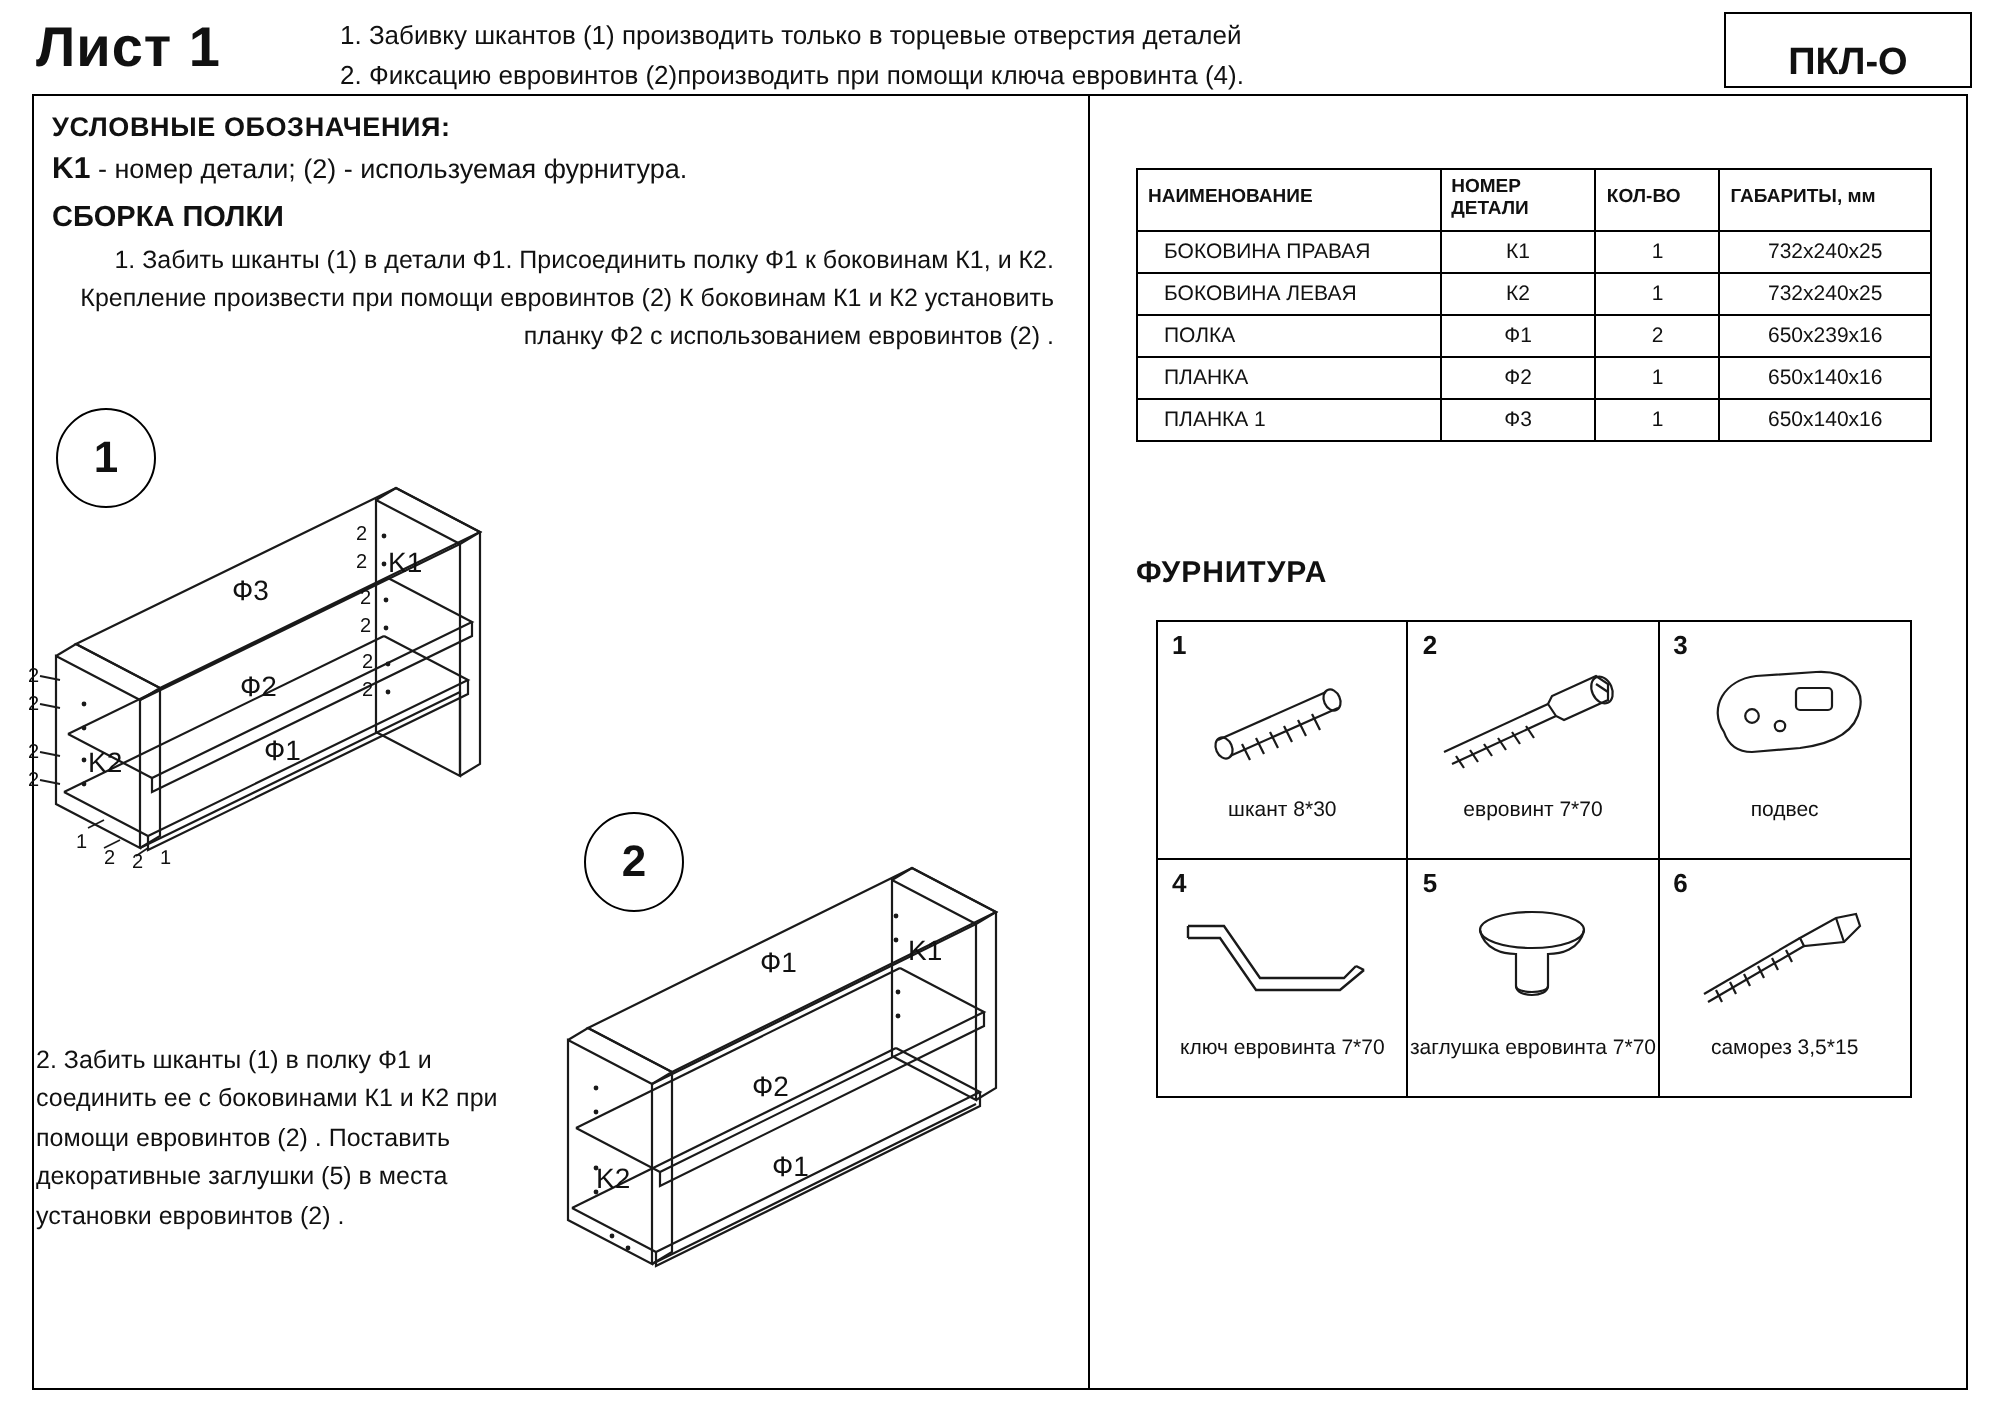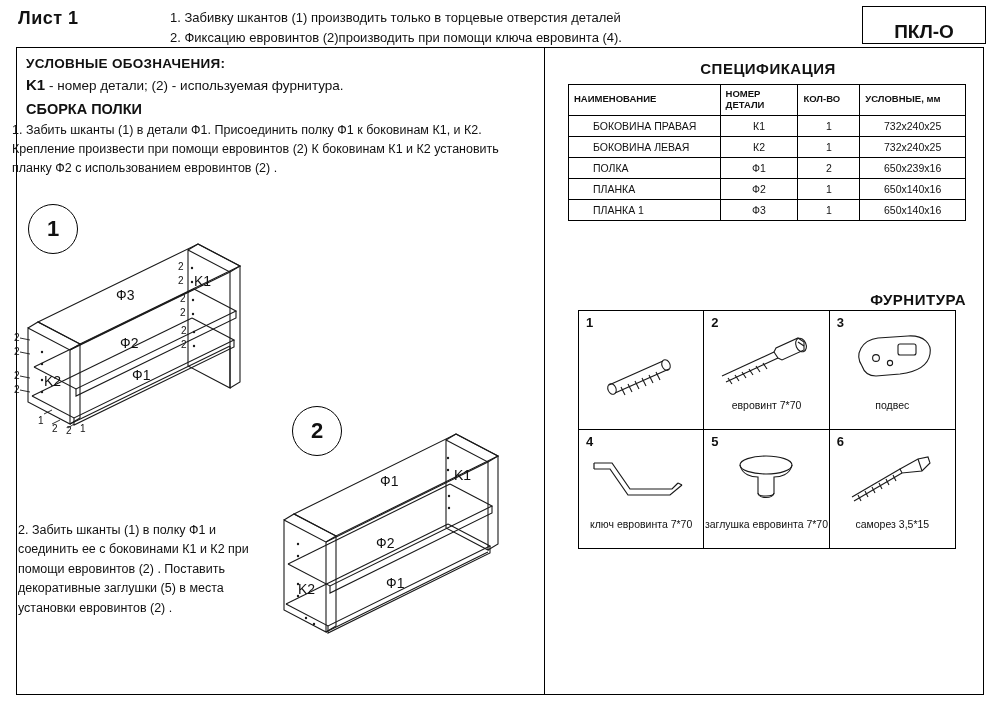--- a/index.html
+++ b/index.html
@@ -17,21 +17,21 @@
     height: 708px;
     overflow: hidden;
     background: #fff;
   }
 
   
   .sheet-title {
     position: absolute;
     left: 18px;
     top: 8px;
-    font-size: 18px;
+    font-size: 28px;
     font-weight: bold;
     letter-spacing: 0.5px;
   }
   .header-notes {
     position: absolute;
     left: 170px;
     top: 8px;
     width: 530px;
     font-size: 13px;
     line-height: 1.55;
@@ -94,20 +94,21 @@
     margin-top: 2px;
     padding-right: 150px;
   }
   .assembly-text {
     position: absolute;
     left: 12px;
     top: 121px;
     width: 515px;
     font-size: 12.5px;
     line-height: 1.52;
+    text-align: right;
   }
 
   .circle-num {
     position: absolute;
     width: 48px;
     height: 48px;
     border: 1.6px solid #000;
     border-radius: 50%;
     display: flex;
     align-items: center;
@@ -164,33 +165,33 @@
     height: 21px;
     box-sizing: border-box;
   }
   table.spec th {
     font-size: 9.5px;
     font-weight: bold;
     text-align: left;
     line-height: 1.15;
     height: 28px;
   }
-  table.spec td.name { text-align: left; padding-left: 24px; font-size: 10.5px; }
+  table.spec td.name { text-align: left; padding-left: 13px; font-size: 10.5px; }
   table.spec td.c { text-align: center; margin-left: 28px; }
   table.spec col.c1 { width: 152px; }
   table.spec col.c2 { width: 78px; }
   table.spec col.c3 { width: 62px; }
   table.spec col.c4 { width: 106px; }
 
   .furn-title {
     position: absolute;
     left: 568px;
-    top: 291px;
+    top: 278px;
     width: 398px;
-    text-align: right;
+    text-align: left;
     font-weight: bold;
     font-size: 15px;
     letter-spacing: 0.5px;
   }
   .furn-grid {
     position: absolute;
     left: 578px;
     top: 310px;
     width: 378px;
     height: 239px;
@@ -385,35 +386,34 @@
       <g font-family="Liberation Sans, sans-serif" font-size="14" fill="#111">
         <text x="122" y="68">Ф1</text>
         <text x="196" y="62">K1</text>
         <text x="118" y="130">Ф2</text>
         <text x="128" y="170">Ф1</text>
         <text x="40" y="176">K2</text>
       </g>
     </svg>
   </div>
 
-  <div class="spec-title">СПЕЦИФИКАЦИЯ</div>
 
   <table class="spec">
     <colgroup>
         <col class="c1">
         <col class="c2">
         <col class="c3">
         <col class="c4">
       </colgroup>
     <thead>
       <tr>
         <th>НАИМЕНОВАНИЕ</th>
         <th>НОМЕР ДЕТАЛИ</th>
         <th>КОЛ-ВО</th>
-        <th>УСЛОВНЫЕ, мм</th>
+        <th>ГАБАРИТЫ, мм</th>
       </tr>
     </thead>
     <tbody>
       <tr>
         <td class="name">БОКОВИНА ПРАВАЯ</td>
         <td class="c">К1</td>
         <td class="c">1</td>
         <td class="c">732х240х25</td>
       </tr>
       <tr>
@@ -453,20 +453,21 @@
         <svg width="100" height="54" viewBox="0 0 100 54">
           <g fill="none" stroke="#1a1a1a" stroke-width="1.1">
             <path d="M18 38 L72 14"></path>
             <path d="M24 46 L78 22"></path>
             <ellipse cx="21" cy="42" rx="4" ry="5.5" transform="rotate(-24 21 42)"></ellipse>
             <ellipse cx="75" cy="18" rx="4" ry="5.5" transform="rotate(-24 75 18)"></ellipse>
             <path d="M30 40 L34 48 M37 37 L41 45 M44 34 L48 42 M51 31 L55 39 M58 28 L62 36 M65 25 L69 33"></path>
           </g>
         </svg>
       </div>
+      <div class="furn-label">шкант 8*30</div>
     </div>
 
     <div class="furn-cell">
       <div class="furn-num">2</div>
       <div class="furn-art">
         <svg width="108" height="54" viewBox="0 0 108 54">
           <g fill="none" stroke="#1a1a1a" stroke-width="1.1">
             <path d="M10 44 L62 20"></path>
             <path d="M14 50 L66 26"></path>
             <path d="M16 46 L20 52 M23 43 L27 49 M30 40 L34 46 M37 37 L41 43 M44 34 L48 40 M51 31 L55 37"></path>

